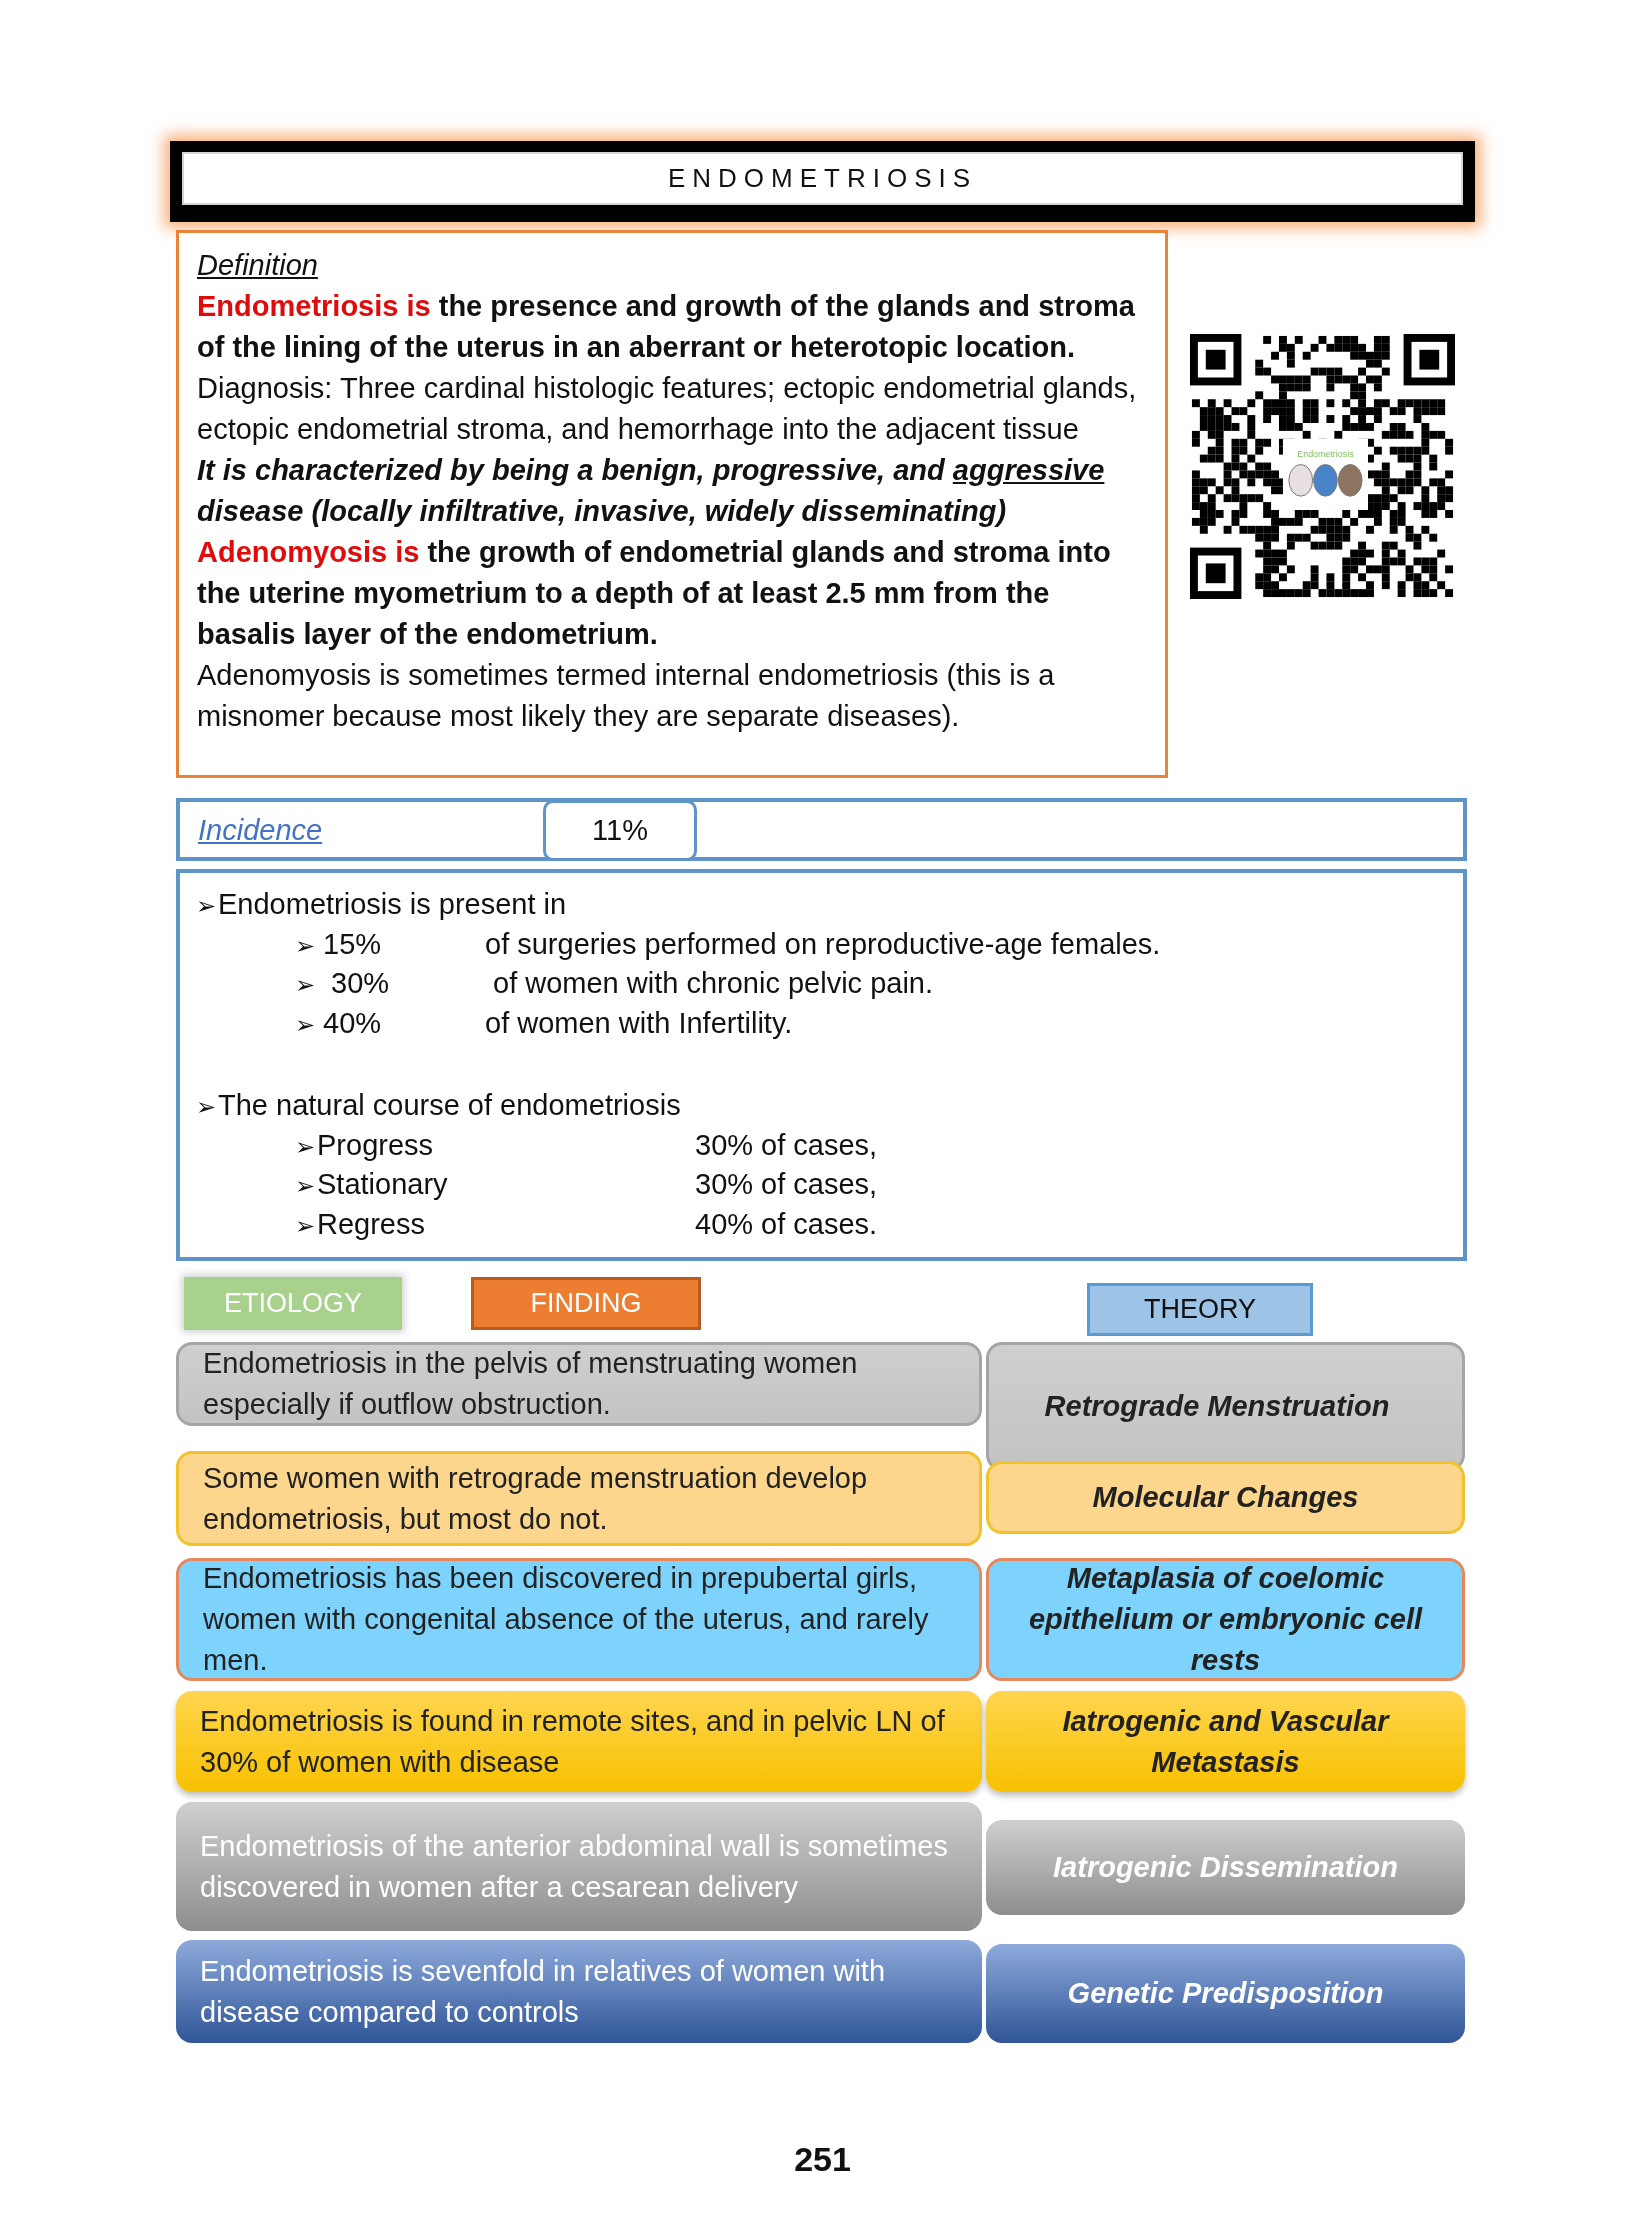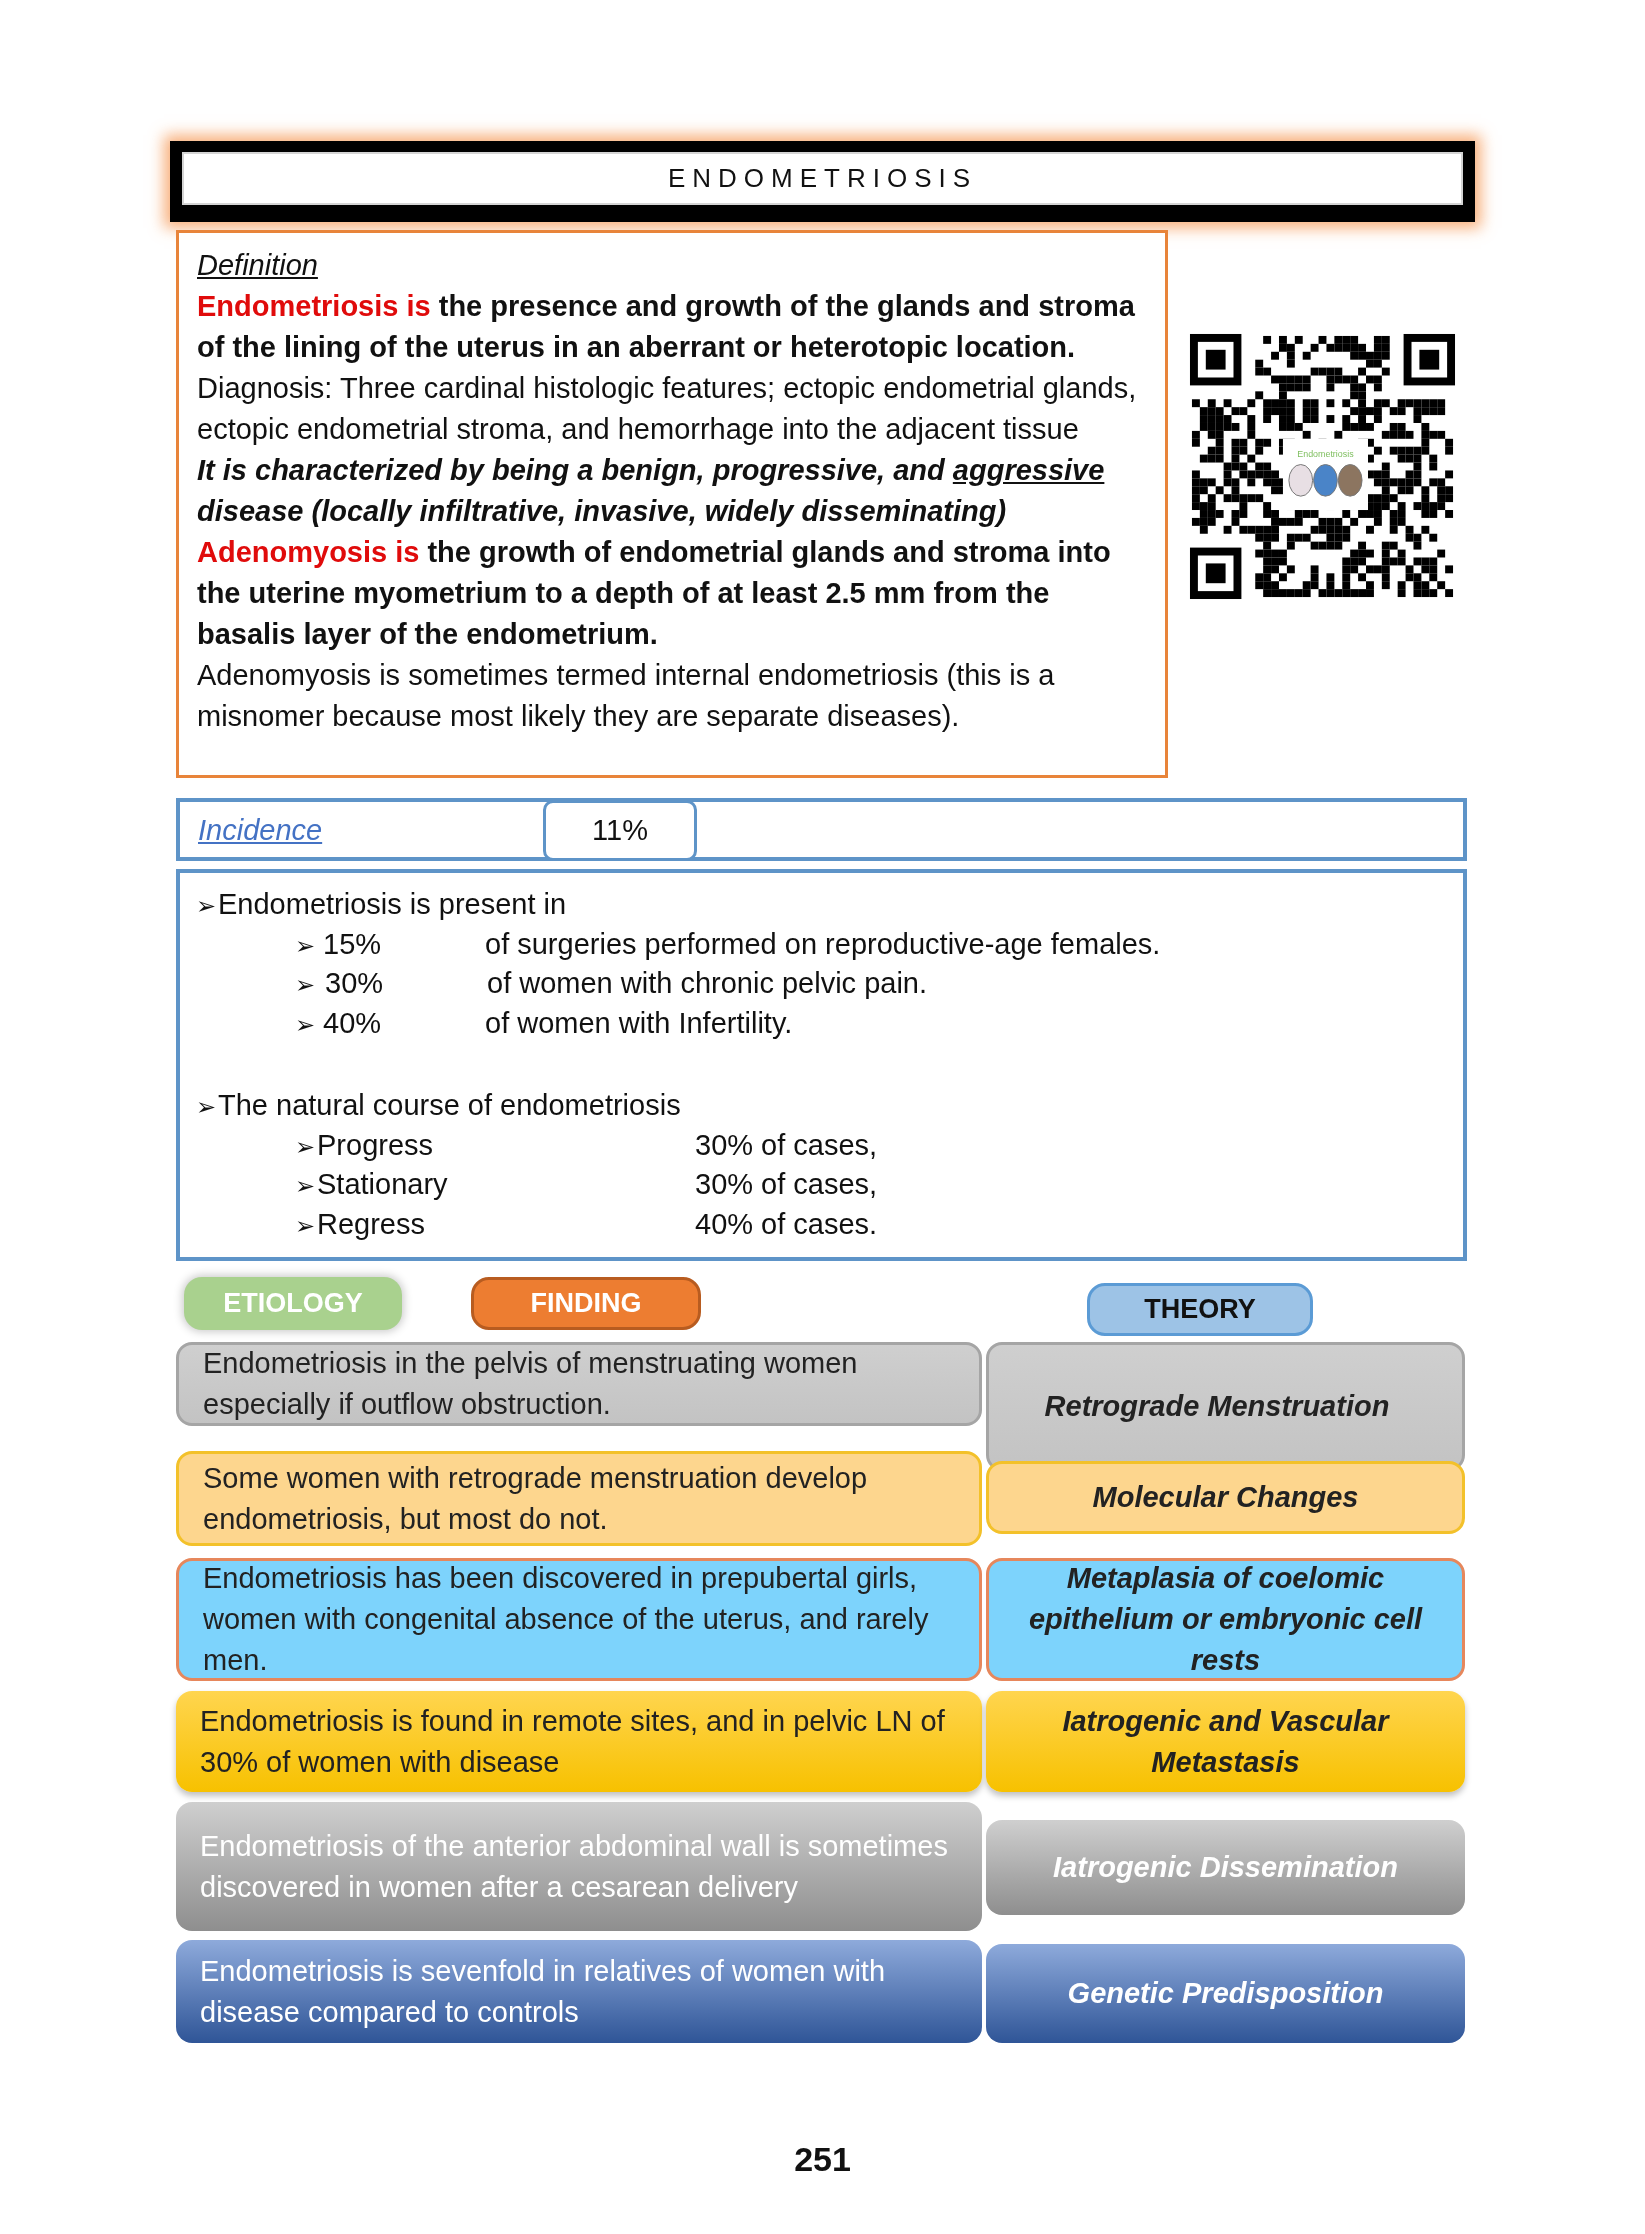--- a/index.html
+++ b/index.html
@@ -31,21 +31,21 @@
   .inc-label { left: 198px; top: 814px; font-size: 29px; font-style: italic; color: #4472c4; text-decoration: underline; }
   .inc-pill { left: 543px; top: 800px; width: 154px; height: 61px; border: 3px solid #5e94c8; border-radius: 10px;
               background: #fff; display: flex; align-items: center; justify-content: center; font-size: 29px; }
 
   
   .stats-box { left: 176px; top: 869px; width: 1291px; height: 392px; border: 4px solid #5e94c8; background: #fff; }
   .st-line { font-size: 29px; line-height: 40px; white-space: nowrap; }
   .arrow { display: inline-block; width: 22px; font-size: 24px; }
 
   
-  .hdr { height: 53px; display: flex; align-items: center; justify-content: center; font-size: 27px; border-radius: 18px; font-weight: bold; }
+  .hdr { height: 53px; display: flex; align-items: center; justify-content: center; font-size: 27px; border-radius: 0; }
   .hdr-etiology { left: 184px; top: 1277px; width: 218px; background: #a9d18e; color: #fff; box-shadow: 0 0 8px 2px #ccc; }
   .hdr-finding { left: 471px; top: 1277px; width: 230px; background: #ed7d31; color: #fff; border: 3px solid #b85c20; }
   .hdr-theory { left: 1087px; top: 1283px; width: 226px; background: #9dc3e6; color: #111; border: 3px solid #5b9bd5; }
 
   
   .cell { border-radius: 16px; font-size: 29px; line-height: 41px; padding: 0 24px; display: flex; align-items: center; }
   .theory { justify-content: center; text-align: center; font-weight: bold; font-style: italic; }
 
   .r1 { background: linear-gradient(#cfcfcf, #c3c3c3); border: 3px solid #a5a5a5; color: #222; }
   .r2 { background: #fdd68e; border: 3px solid #f3c12a; color: #222; }
@@ -555,21 +555,21 @@
 <div class="abs inc-box"></div>
 <span class="abs inc-label">Incidence</span>
 <div class="abs inc-pill">11%</div>
 
 <div class="abs stats-box"></div>
 <div class="abs st-line" style="left:196px; top:884px;">
   <span class="arrow">➢</span><span>Endometriosis is present in</span>
 </div>
 <div id="presence-list">
     <div class="abs st-line" style="left: 295px; top: 924px;"><span class="arrow">➢</span><span style="margin-left:6px;display:inline-block;width:162px;">15%</span><span>of surgeries performed on reproductive-age females.</span></div>
-    <div class="abs st-line" style="left: 295px; top: 963px;"><span class="arrow">➢</span><span style="margin-left:8px;display:inline-block;width:162px;">30%</span><span>of women with chronic pelvic pain.</span></div>
+    <div class="abs st-line" style="left: 295px; top: 963px;"><span class="arrow">➢</span><span style="margin-left:14px;display:inline-block;width:162px;">30%</span><span>of women with chronic pelvic pain.</span></div>
     <div class="abs st-line" style="left: 295px; top: 1003px;"><span class="arrow">➢</span><span style="margin-left:6px;display:inline-block;width:162px;">40%</span><span>of women with Infertility.</span></div>
   </div>
 <div class="abs st-line" style="left:196px; top:1085px;">
   <span class="arrow">➢</span><span>The natural course of endometriosis</span>
 </div>
 <div id="course-list">
     <div class="abs st-line" style="left: 295px; top: 1125px;"><span class="arrow">➢</span><span style="display:inline-block;width:378px;">Progress</span><span>30% of cases,</span></div>
     <div class="abs st-line" style="left: 295px; top: 1164px;"><span class="arrow">➢</span><span style="display:inline-block;width:378px;">Stationary</span><span>30% of cases,</span></div>
     <div class="abs st-line" style="left: 295px; top: 1204px;"><span class="arrow">➢</span><span style="display:inline-block;width:378px;">Regress</span><span>40% of cases.</span></div>
   </div>

